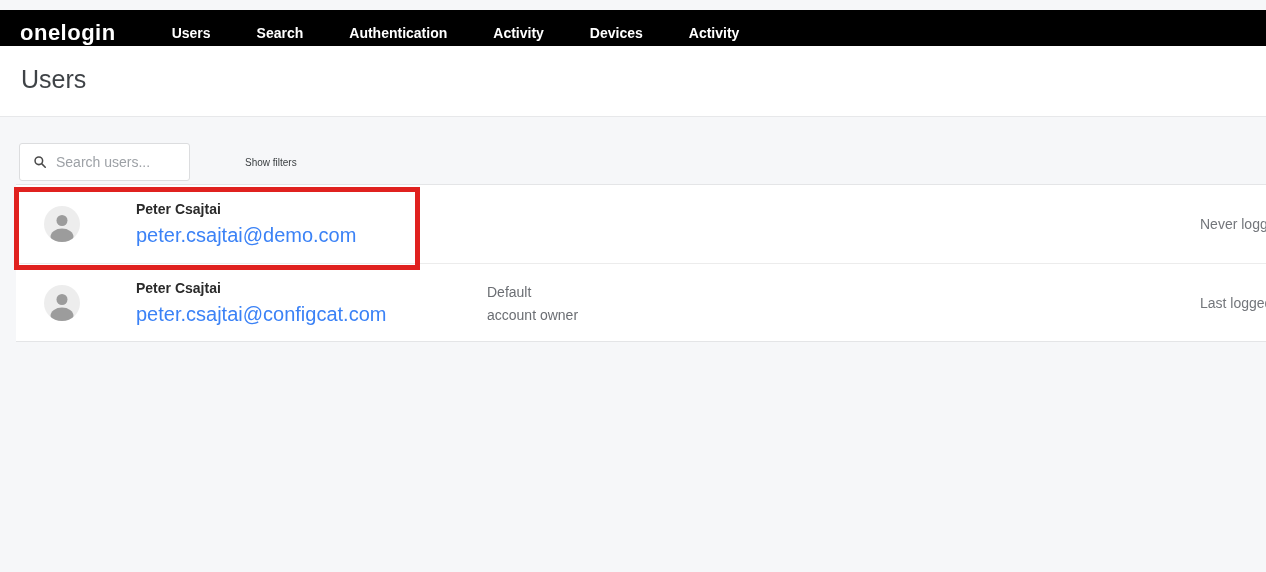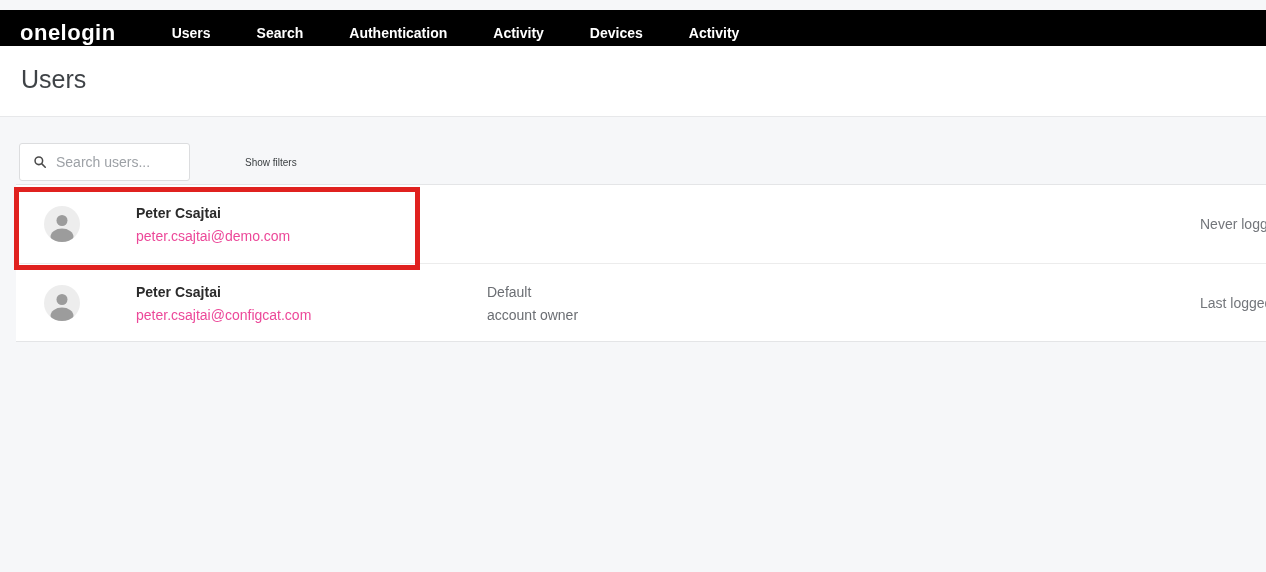--- a/index.html
+++ b/index.html
@@ -71,21 +71,21 @@
   .user-row + .user-row { border-top:1px solid #ececec; }
   .avatar {
     position:absolute; left:28px; top:50%; transform:translateY(-50%);
     width:36px; height:36px; border-radius:50%;
     background:#ededed; overflow:hidden;
   }
   .user-info {
     position:absolute; left:80px; top:50%; transform:translateY(-50%);margin-left:40px;
   }
   .user-name { font-size:14px; font-weight:bold; color:#2a2a2a; margin-bottom:7px; }
-  .user-email { font-size:14px; color:#ec4899; }
+  .user-email { font-size:20px; color:#3b82f6; }
   .user-meta {
     position:absolute; left:471px; top:50%; transform:translateY(-50%);
     font-size:14px; color:#6b6e73;
   }
   .user-meta .meta-line1 { margin-bottom:7px; }
   .user-status {
     position:absolute; left:1184px; top:50%; transform:translateY(-50%);
     font-size:14px; color:#73767b; white-space:nowrap;
   }
 

